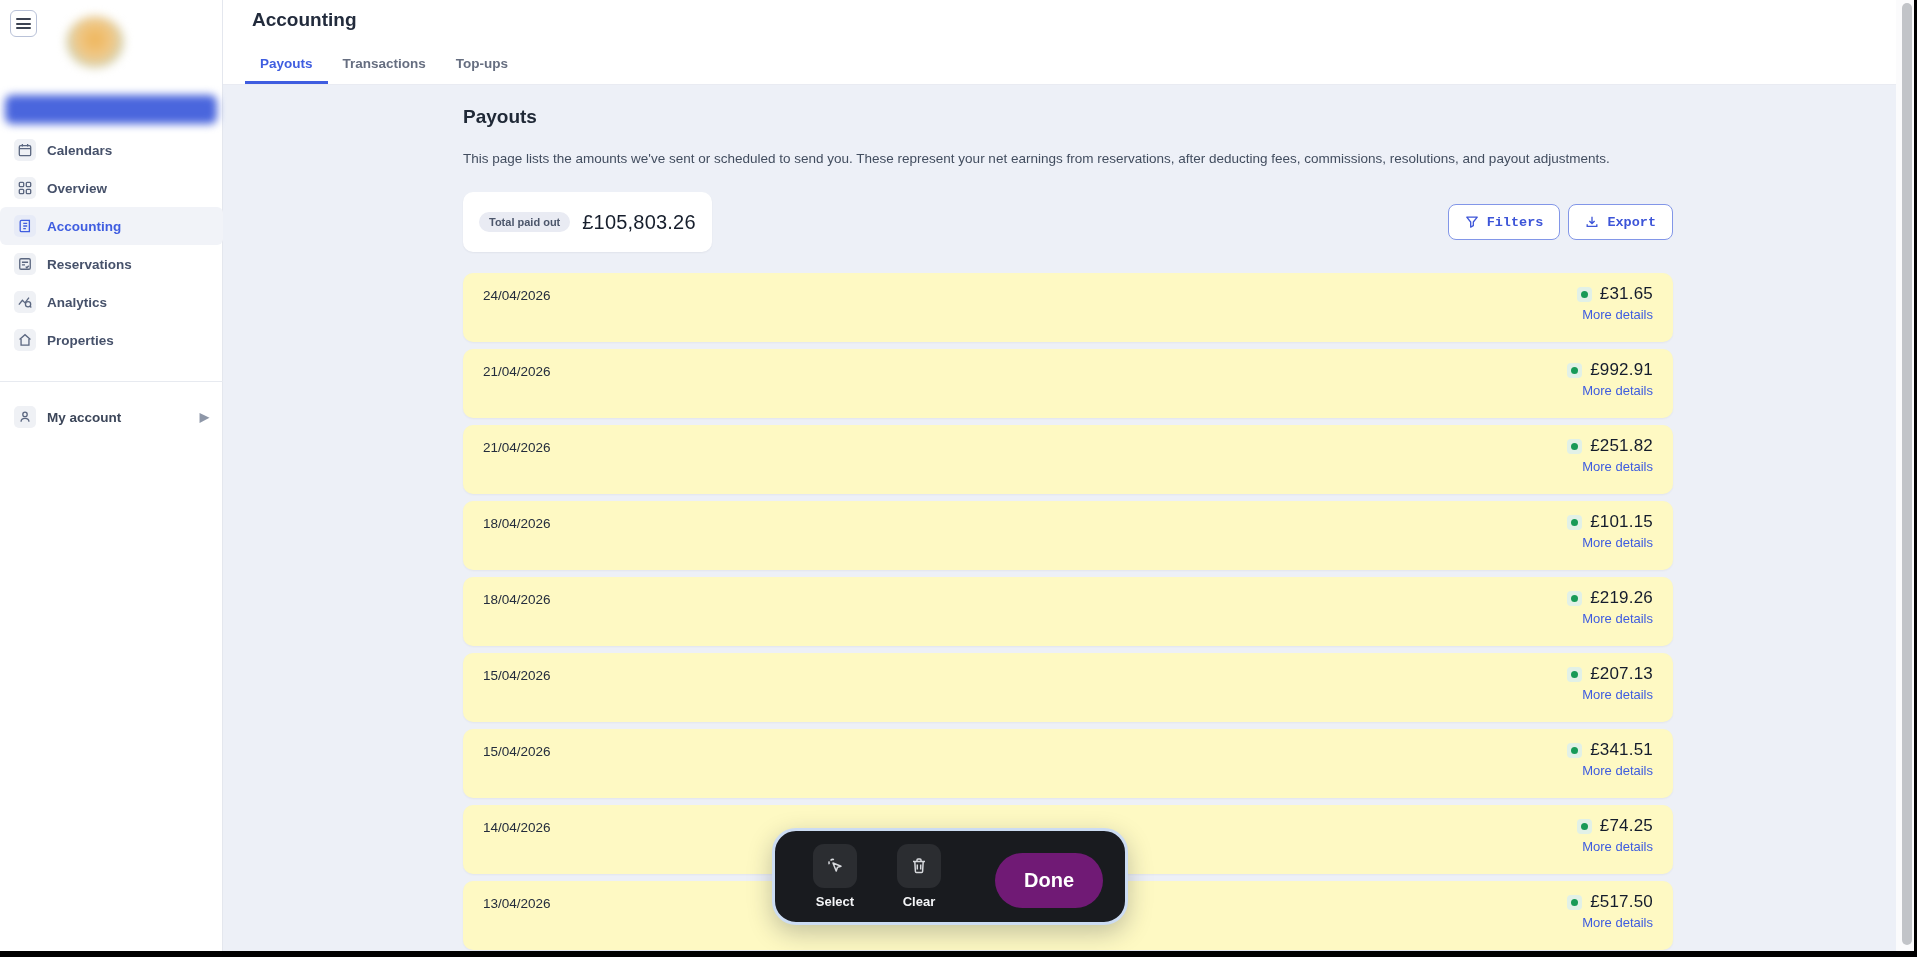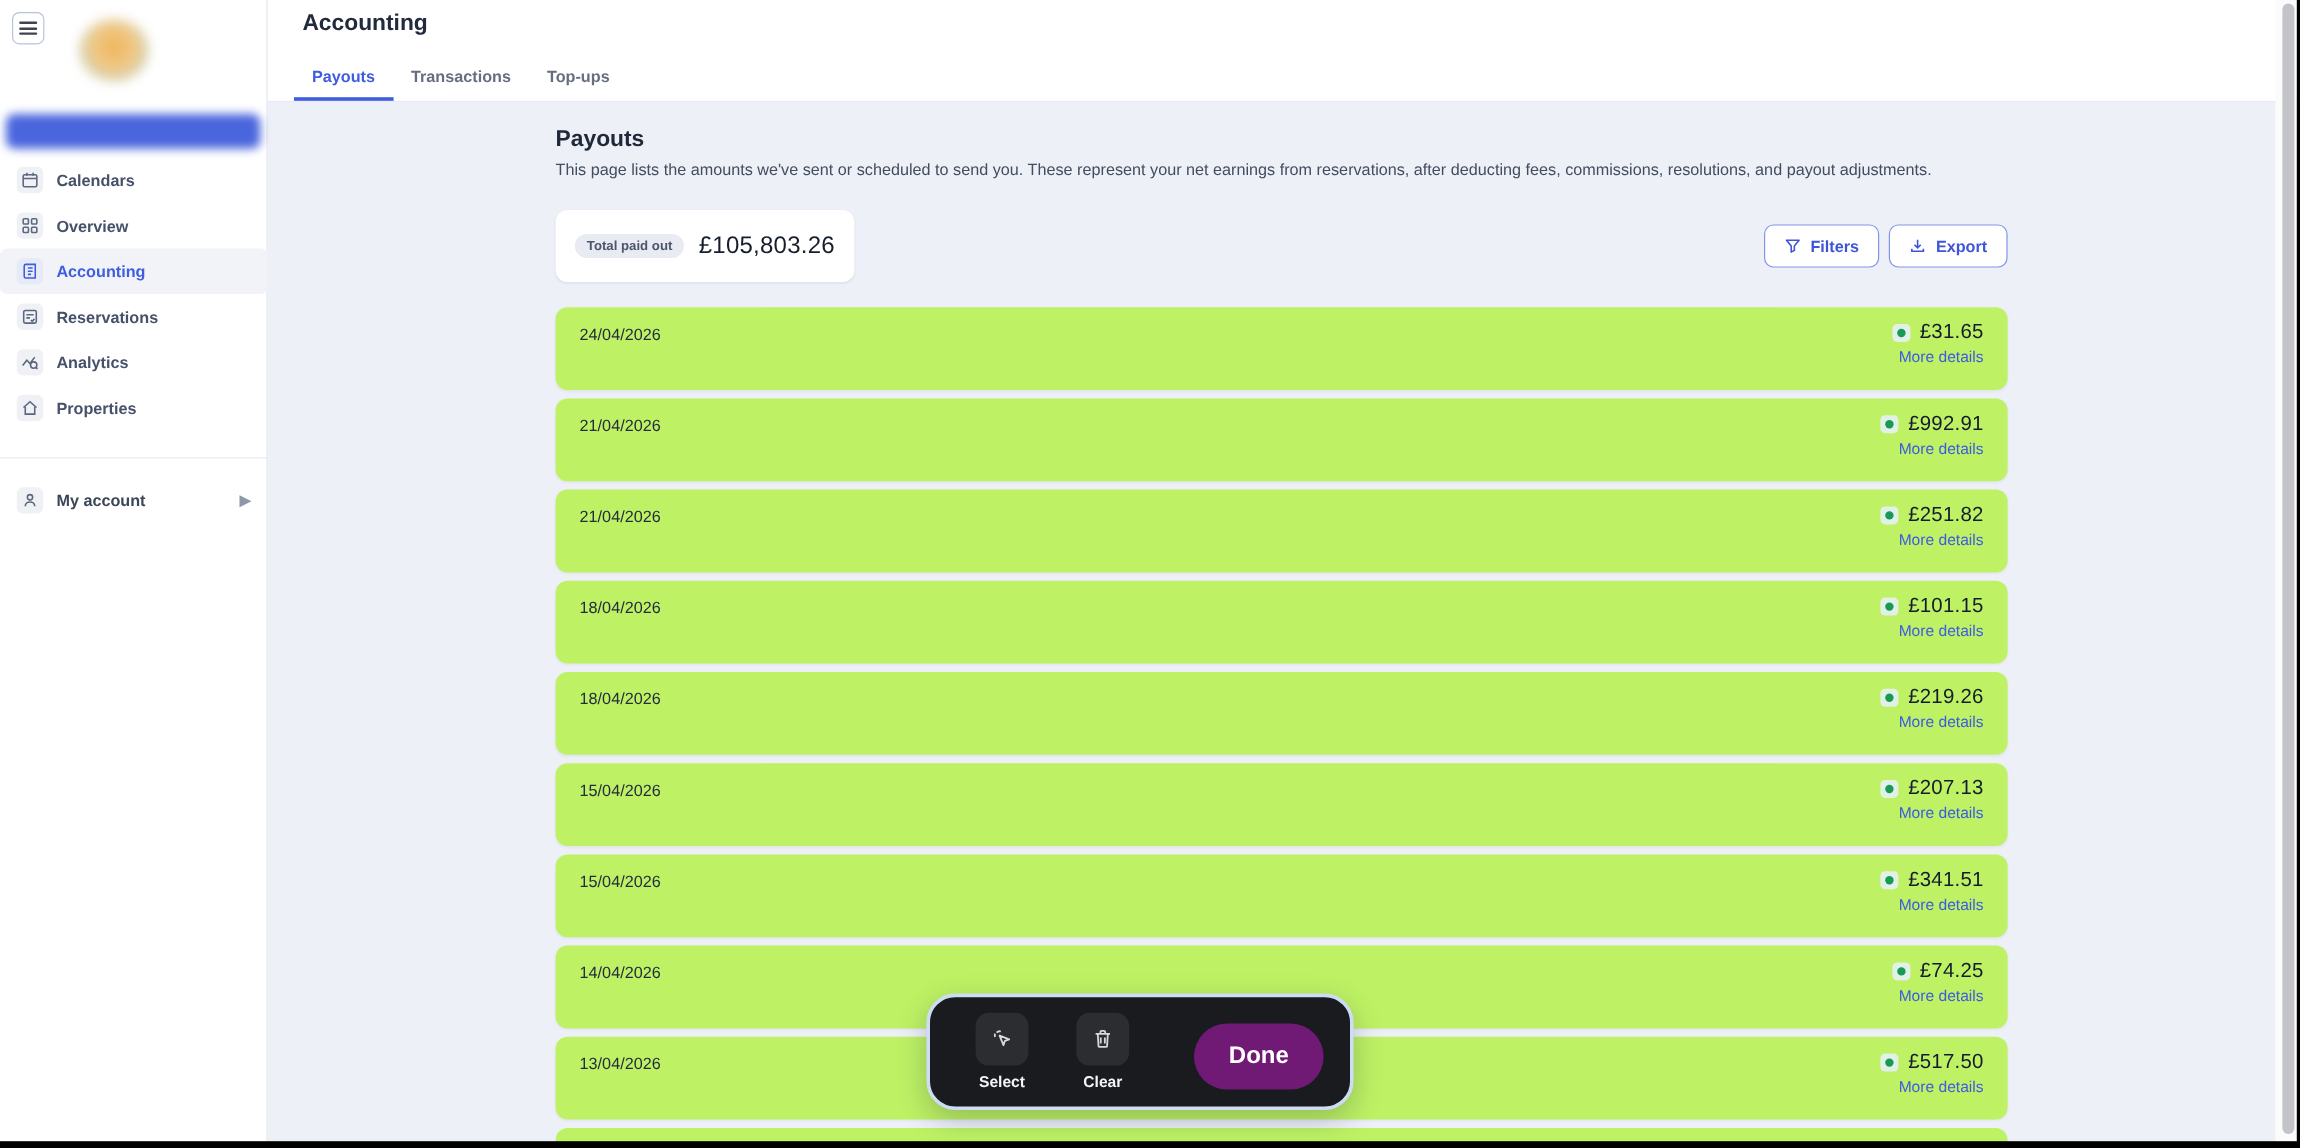--- a/index.html
+++ b/index.html
@@ -64,43 +64,43 @@
   .page-title { position:absolute; left:29px; top:9px; font-size:19px; font-weight:700; color:#222b3c; }
   .tabs { position:absolute; left:22px; bottom:0; display:flex; }
   .tab {
     padding:9px 15px 10px; font-size:13.5px; font-weight:600; color:#666e80;
     border-bottom:3px solid transparent; cursor:pointer;
   }
   .tab.active { color:#3f5de0; border-bottom-color:#3f5de0; }
 
   .content { position:absolute; left:240px; top:85px; width:1210px; }
   .section-heading { margin:21px 0 0; font-size:19px; font-weight:700; color:#202937; }
-  .section-desc { margin:5px 0 0; font-size:13.5px; line-height:1.35; color:#424d5f; }
+  .section-desc { margin:22px 0 0; font-size:13.5px; line-height:1.35; color:#424d5f; }
 
   .summary-row { margin-top:24px; display:flex; align-items:center; justify-content:space-between; }
   .total-card {
     background:#fff; border-radius:10px; height:60px; padding:0 16px;
     display:flex; align-items:center; gap:12px;
     box-shadow:0 1px 2px rgba(30,41,59,0.06);
   }
   .total-pill {
     background:#e9ebf3; color:#4c566b; font-size:11px; font-weight:700;
     padding:4px 10px; border-radius:99px; white-space:nowrap;
   }
   .total-amount { font-size:20px; font-weight:500; color:#161e2c; letter-spacing:0.2px; }
   .actions { display:flex; gap:8px; }
   .btn-outline {
     display:flex; align-items:center; gap:8px; height:36px; padding:12px 16px;
     background:#fff; border:1px solid #8296e8; border-radius:8px;
-    color:#3d55d8; font-size:13.5px; font-weight:700; cursor:pointer;
+    color:#3d55d8; font-size:13.5px; font-weight:700; cursor:pointer;font-family:Liberation Mono, monospace;
   }
 
   .payout-list { margin-top:21px; display:flex; flex-direction:column; gap:7px; }
   .payout-row {
-    position:relative; background:#bef264; border-radius:10px; height:69px;
+    position:relative; background:#fef9c3; border-radius:10px; height:69px;
     box-shadow:0 1px 2px rgba(30,41,59,0.05); cursor:pointer;
   }
   .payout-date { position:absolute; left:20px; top:15px; font-size:13.5px; color:#242d3d; }
   .payout-right { position:absolute; right:20px; top:11px; text-align:right; }
   .amount-line { display:flex; align-items:center; justify-content:flex-end; gap:8px; }
   .dot-badge {
     width:15px; height:15px; border-radius:4px; background:#e2f1e7;
     display:flex; align-items:center; justify-content:center; flex:0 0 auto;
   }
   .dot-badge i { width:7px; height:7px; border-radius:50%; background:#189a57; }

